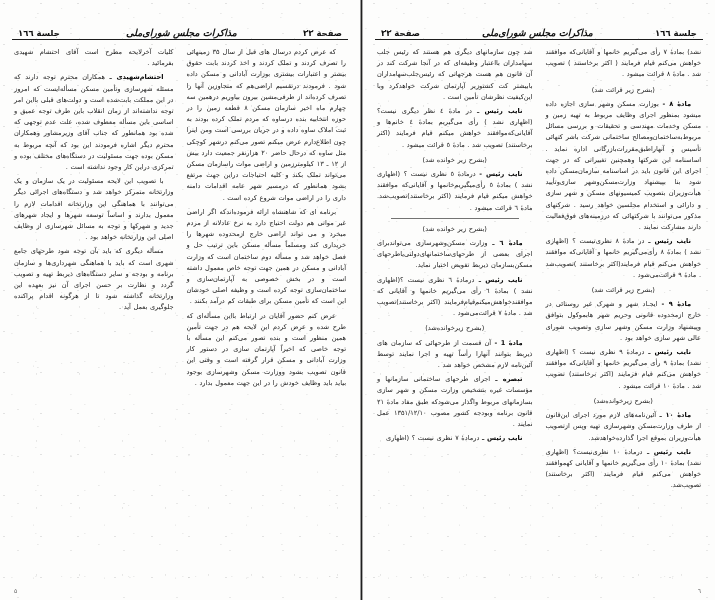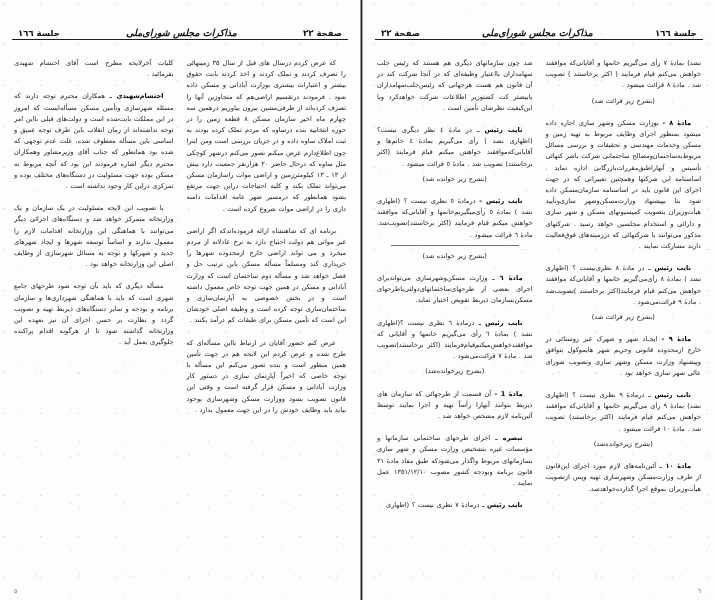--- a/index.html
+++ b/index.html
@@ -107,21 +107,21 @@
     border-right: none;
   }
 
   
   .para {
     font-size: 6.6px;
     line-height: 11.2px;
     text-align: justify;
     text-align-last: right;
     color: #1b1b1b;
-    margin: 11px 0 3px 0;
+    margin: 0 0 3px 0;
     word-spacing: .5px;
     filter: blur(.18px);
   }
   .para.indent { text-indent: 10px; }
   .para .speaker {
     font-weight: bold;
     color: #060606;
   }
   .para.stage {
     text-align: left;
@@ -205,24 +205,27 @@
         <div class="para indent article">
           <span class="speaker">مادهٔ ۹ -</span><span> ایجـاد شهر و شهرک غیر روستائی در خارج ازمحدوده قانونی وحریم شهر هابموکول بتوافق وپیشنهاد وزارت مسکن وشهر سازی وتصویب شورای عالی شهر سازی خواهد بود .</span>
         </div>
         <div class="para indent">
           <span class="speaker">نایب رئیس ـ</span><span> درمادهٔ ۹ نظری نیست ؟ (اظهاری نشد) بمادهٔ ۹ رأی می‌گیریم خانمها و آقایانی‌که موافقند خواهش می‌کنم قیام فرمایند (اکثر برخاستند) تصویب شد . مادهٔ ۱۰ قرائت میشود .</span>
         </div>
         <div class="para stage">(بشرح زیرخوانده‌شد)</div>
         <div class="para indent article">
           <span class="speaker">مادهٔ ۱۰ ـ</span><span> آئین‌نامه‌های لازم مورد اجرای این‌قانون از طرف وزارت‌مسکن وشهرسازی تهیه وپس ازتصویب هیأت‌وزیران بموقع اجرا گذارده‌خواهدشد.</span>
         </div>
-      </div>
-
-      <div class="col">
-        <div class="para">شد چون سازمانهای دیگری هم هستند که رئیس جلب سهامداران بااعتبار وظیفه‌ای که در آنجا شرکت کند در آن قانون هم هست هرجهاتی که رئیس‌جلب‌سهامداران بابیشتر کت کشتوزیر اطلاعات شرکت خواهدکرد وبا این‌کیفیت نظرشان تأمین است .</div>
+        <div class="para indent">
+          <span class="speaker">نایب رئیس ـ</span><span> درمادهٔ ۱۰ نظری‌نیست؟ (اظهاری نشد) بمادهٔ ۱۰ رأی می‌گیریم خانمها و آقایانی کهموافقند خواهش می‌کنم قیام فرمایند (اکثر برخاستند) تصویب‌شد.</span>
+        </div>
+      </div>
+
+      <div class="col">
+        <div class="para">شد چون سازمانهای دیگری هم هستند که رئیس جلب سهامداران بااعتبار وظیفه‌ای که در آنجا شرکت کند در آن قانون هم هست هرجهاتی که رئیس‌جلب‌سهامداران بابیشتر کت کشتوزیر آپارتمان شرکت خواهدکرد وبا این‌کیفیت نظرشان تأمین است .</div>
         <div class="para indent">
           <span class="speaker">نایب رئیس ـ</span><span> در مادهٔ ٤ نظر دیگری نیست؟ (اظهاری نشد ) رأی می‌گیریم بمادهٔ ٤ خانم‌ها و آقایانی‌که‌موافقند خواهش میکنم قیام فرمایند (اکثر برخاستند) تصویب شد . مادهٔ ٥ قرائت میشود .</span>
         </div>
         <div class="para stage">(بشرح زیر خوانده شد)</div>
         <div class="para indent">
           <span class="speaker">نایب رئیس -</span><span> درمادهٔ ٥ نظری نیست ؟ (اظهاری نشد ) بمادهٔ ٥ رأی‌میگیریم‌خانمها و آقایانی‌که موافقند خواهش میکنم قیام فرمایند (اکثر برخاستند)تصویب‌شد. مادهٔ ٦ قرائت میشود .</span>
         </div>
         <div class="col-rule"></div>
         <div class="para stage">(بشرح زیر خوانده شد)</div>
         <div class="para indent article">

